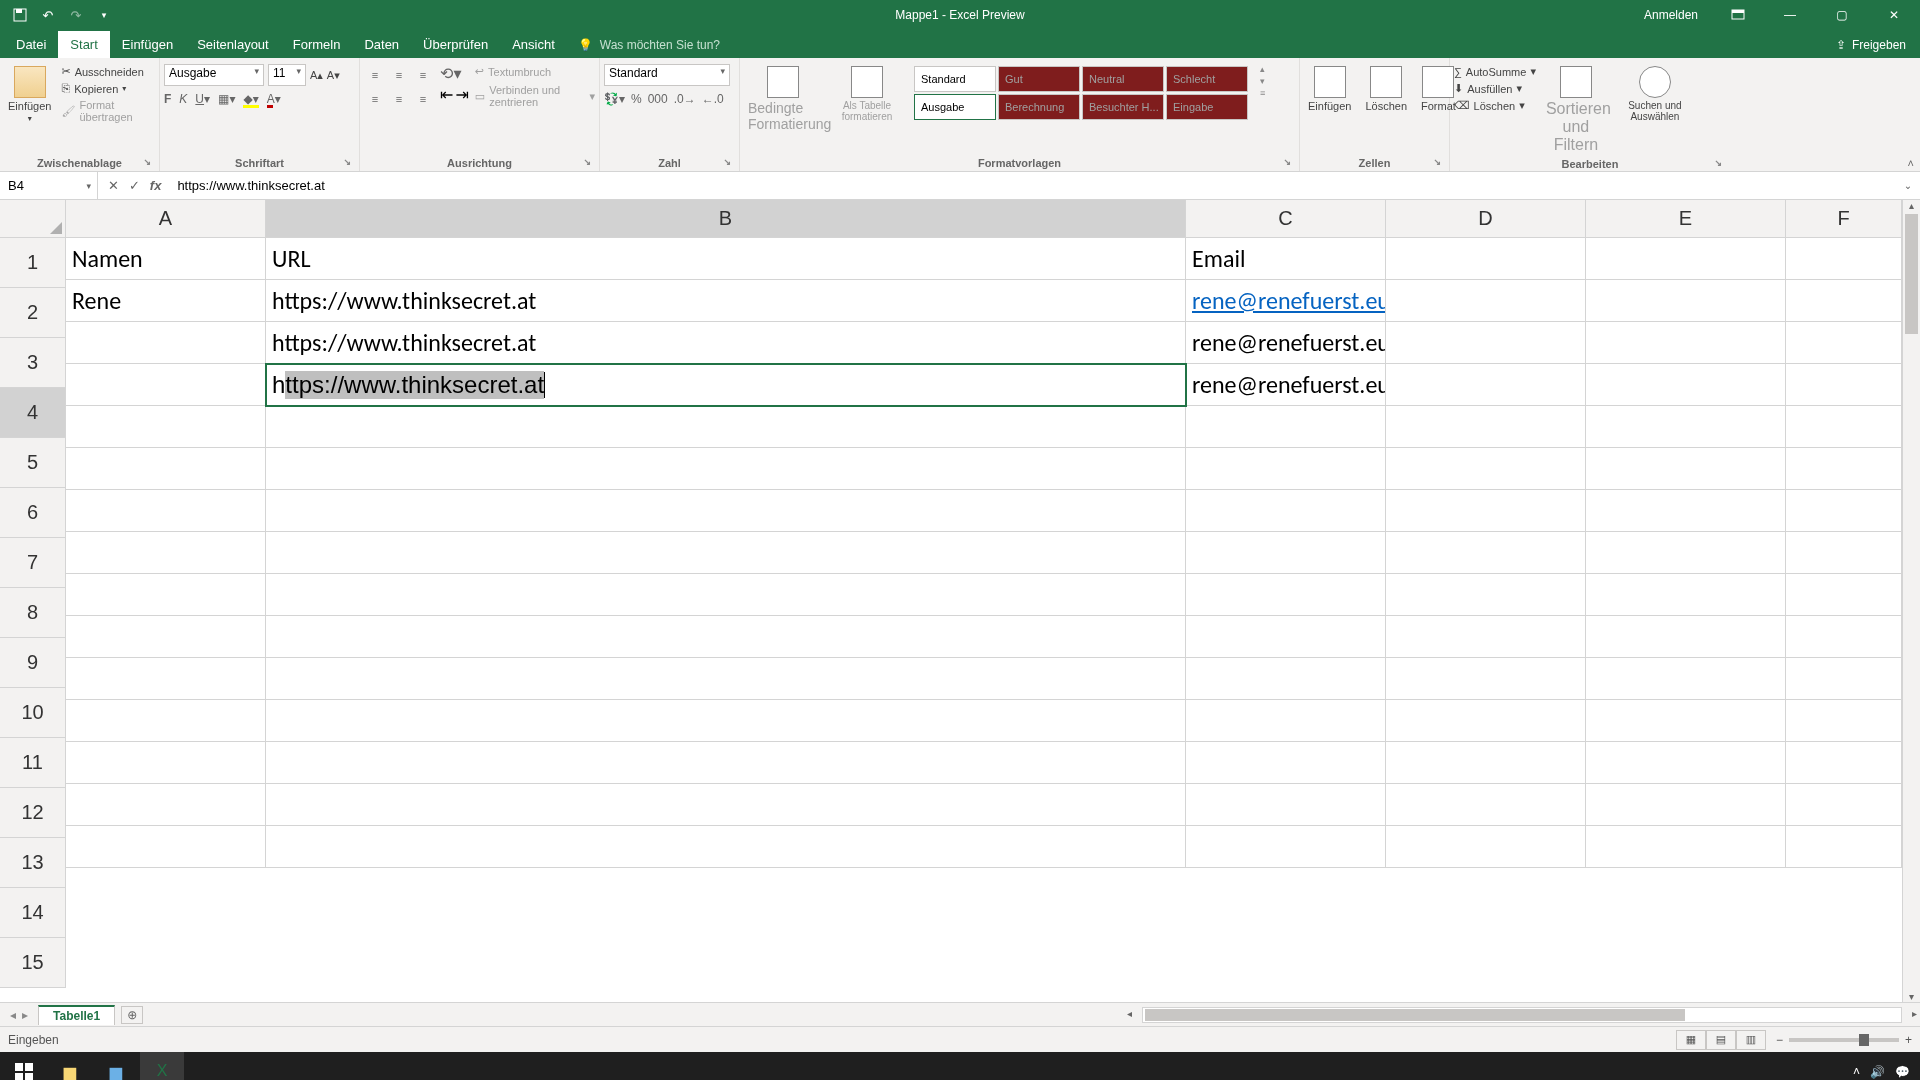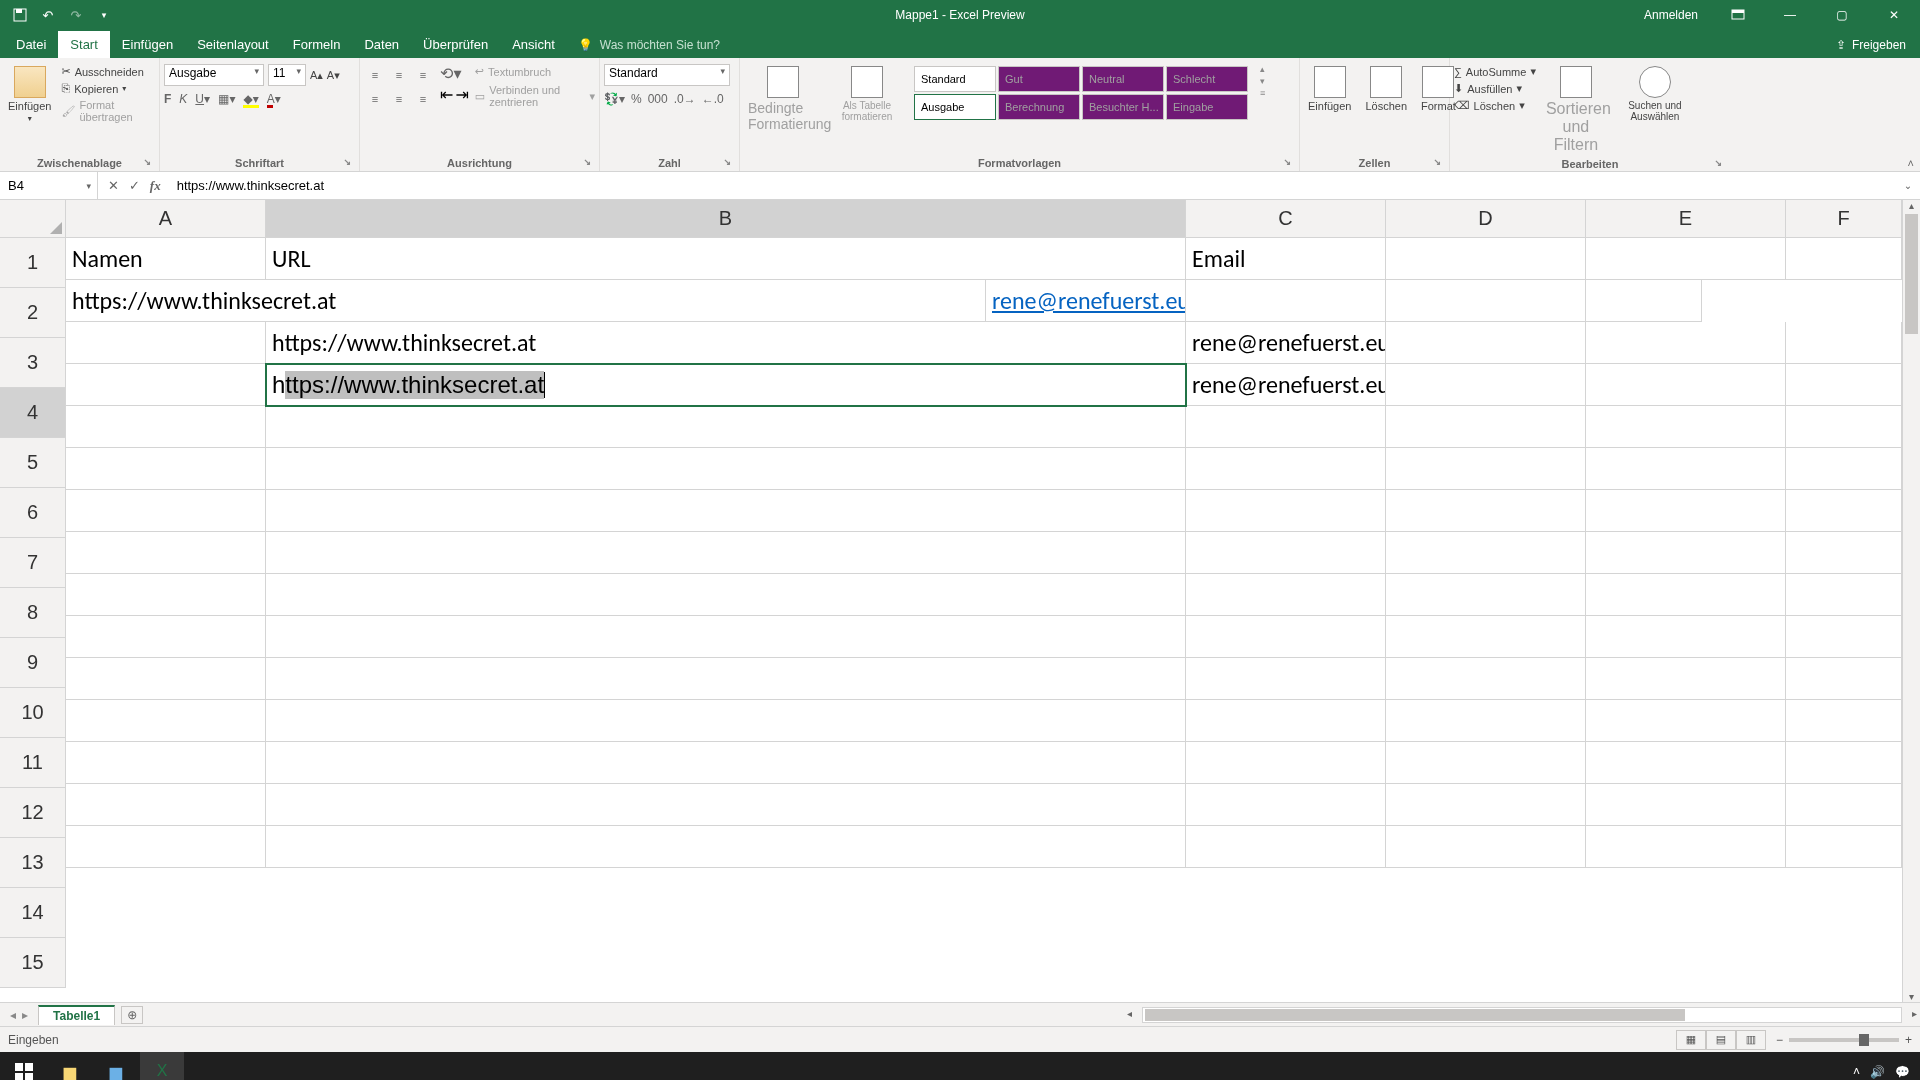--- a/index.html
+++ b/index.html
@@ -33,29 +33,29 @@
 .icon-box.lg { width: 32px; height: 32px; }
 .mini-row { display: flex; gap: 4px; align-items: center; font-size: 11px; color: #444; padding: 1px 0; }
 .mini-row.disabled { color: #a0a0a0; }
 .font-select { height: 22px; border: 1px solid #c8c6c4; background: #fff; font-size: 12px; padding: 1px 18px 1px 4px; position: relative; }
 .dd::after { content: "▾"; position: absolute; right: 4px; font-size: 9px; color: #666; }
 .btn-grid { display: grid; grid-template-columns: repeat(3, 22px); grid-template-rows: repeat(2, 22px); gap: 2px; }
 .btn-grid .gb { border: 1px solid transparent; display:flex; align-items:center; justify-content:center; font-size:11px; color:#666; }
 .style-gallery { display: grid; grid-template-columns: repeat(4, 82px); grid-auto-rows: 26px; gap: 2px; padding: 2px; }
 .style-cell { border: 1px solid #c8c6c4; font-size: 11px; display: flex; align-items: center; padding-left: 6px; background: #fff; }
 .style-cell.selected { border: 1px solid #217346; }
-.style-cell.dim { color: #a0a0a0; background: #701a75; }
+.style-cell.dim { color: #a0a0a0; background: #7f1d1d; }
 .collapse-ribbon { position: absolute; right: 6px; bottom: 2px; font-size: 11px; color: #666; }
 
 
 .formula-row { height: 28px; border-bottom: 1px solid #d4d4d4; display: flex; align-items: center; font-size: 13px; }
 .name-box { width: 98px; border-right: 1px solid #d4d4d4; height: 100%; display: flex; align-items: center; padding-left: 8px; position: relative; }
 .name-box::after { content: "▾"; position: absolute; right: 6px; font-size: 9px; color: #666; }
 .fx-controls { display: flex; align-items: center; gap: 10px; padding: 0 10px; color: #666; }
-.fx-controls .fx { font-style: italic; font-weight: bold; font-family: Liberation Serif, serif; }
+.fx-controls .fx { font-style: italic; font-weight: bold; }
 .formula-input { flex: 1; padding-left: 6px; height: 100%; display: flex; align-items: center; }
 .formula-expand { width: 24px; text-align: center; color: #666; font-size: 10px; }
 
 
 .grid-area { position: relative; height: calc(1080px - 30px - 28px - 114px - 28px - 24px - 26px - 28px); display: flex; }
 .corner { width: 66px; height: 38px; background: #f3f2f1; border-right: 1px solid #d4d4d4; border-bottom: 1px solid #d4d4d4; position: relative; }
 .corner::after { content: ""; position: absolute; right: 3px; bottom: 3px; width: 0; height: 0; border-left: 12px solid transparent; border-bottom: 12px solid #b0b0b0; }
 .col-headers { display: flex; height: 38px; background: #f3f2f1; border-bottom: 1px solid #d4d4d4; }
 .col-h { border-right: 1px solid #d4d4d4; display: flex; align-items: center; justify-content: center; font-size: 20px; color: #333; }
 .col-h.active { background: #d2d2d2; }
@@ -356,20 +356,21 @@
       <div class="cell-row">
         <div class="cell cw-A">Namen</div>
         <div class="cell cw-B">URL</div>
         <div class="cell cw-C">Email</div>
         <div class="cell cw-D"></div>
         <div class="cell cw-E"></div>
         <div class="cell cw-F"></div>
       </div>
 
       <div class="cell-row">
+        <div class="cell cw-A">Rene</div>
         <div class="cell cw-B">https://www.thinksecret.at</div>
         <div class="cell cw-C link">rene@renefuerst.eu</div>
         <div class="cell cw-D"></div>
         <div class="cell cw-E"></div>
         <div class="cell cw-F"></div>
       </div>
 
       <div class="cell-row">
         <div class="cell cw-A"></div>
         <div class="cell cw-B">https://www.thinksecret.at</div>

